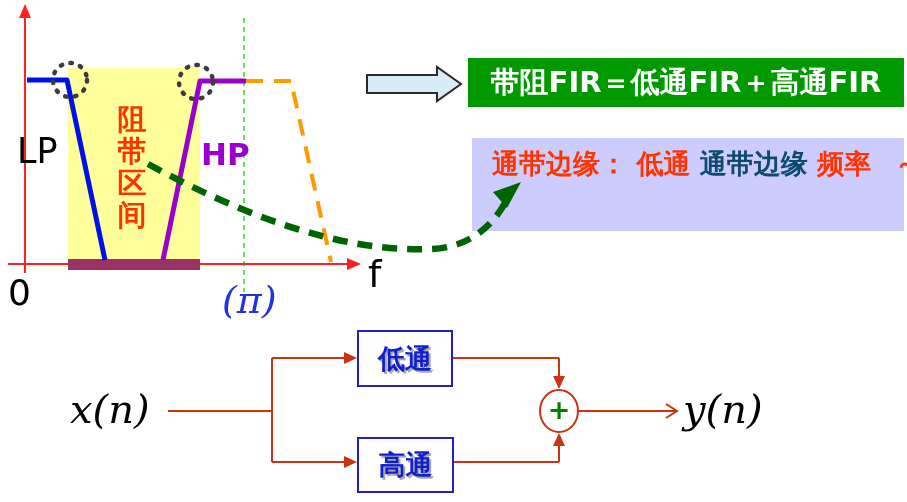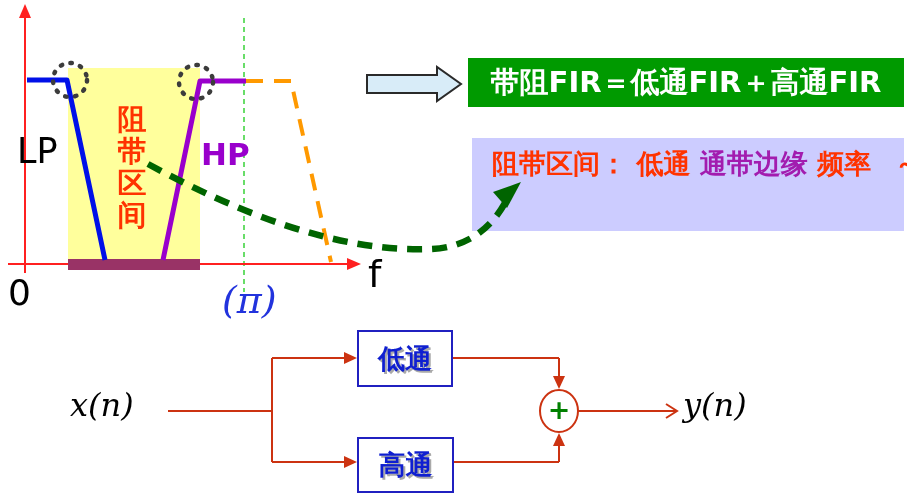--- a/index.html
+++ b/index.html
@@ -9,21 +9,21 @@
 
   
   .banner{position:absolute;left:468px;top:58px;width:436px;height:49px;z-index:1;
           background:#009a00;color:#ffffff;font-weight:bold;font-size:29px;
           display:flex;align-items:center;justify-content:center;white-space:nowrap;}
   .note{position:absolute;left:472px;top:138px;width:432px;height:93px;z-index:1;
         background:#ccccff;font-weight:bold;font-size:27px;}
   .note-line1{position:absolute;left:20px;top:8px;white-space:nowrap;}
   .note-line2{position:absolute;left:158px;top:55px;white-space:nowrap;}
   .t-red{color:#ff3300;}
-  .t-blue{color:#a21caf;}
+  .t-blue{color:#0c4a6e;}
   .tilde{margin-left:14px;}
 
   
   .ovl{position:absolute;z-index:3;white-space:nowrap;}
   .lbl-lp{left:17px;top:131px;font-size:35px;color:#000;}
   .lbl-hp{left:201px;top:136px;font-size:31px;color:#9900cc;font-weight:bold;}
   .lbl-zero{left:8px;top:272px;font-size:36px;color:#000;}
   .lbl-f{left:368px;top:252px;font-size:38px;color:#000;}
   .lbl-pi{left:222px;top:278px;font-size:38px;color:#2233dd;
           font-family:"DejaVu Serif",serif;font-style:italic;}
@@ -31,38 +31,38 @@
                   color:#ff3300;font-weight:600;font-size:29px;line-height:32px;}
   .stopband-label span{display:block;}
 
   .fbox{position:absolute;z-index:3;background:#ffffff;border:2px solid #2020c0;
         display:flex;align-items:center;justify-content:center;
         font-size:27px;font-weight:bold;color:#0f1fd0;text-shadow:2px 2px 0 #a9a9a9;}
   .fbox-lp{left:357px;top:330px;width:92px;height:53px;}
   .fbox-hp{left:357px;top:437px;width:93px;height:52px;}
 
   .mathtext{position:absolute;z-index:3;font-family:"DejaVu Serif",serif;
-            font-style:italic;font-size:32px;color:#000;white-space:nowrap;}
+            font-style:italic;font-size:40px;color:#000;white-space:nowrap;}
   .math-x{left:70px;top:386px;}
   .math-y{left:683px;top:386px;}
   .plus{position:absolute;z-index:3;left:547px;top:394px;width:24px;text-align:center;
         color:#008000;font-size:27px;font-weight:bold;font-style:normal;}
 </style>
 </head>
 <body>
 
 <div class="stage">
 
   <div class="banner">
     <span>带阻FIR＝低通FIR＋高通FIR</span>
   </div>
 
   <div class="note">
     <div class="note-line1">
-      <span class="t-red">阻带区间：</span>
+      <span class="t-red">通带边缘：</span>
       <span class="t-red">低通</span>
       <span class="t-blue">通带边缘</span>
       <span class="t-red">频率</span>
       <span class="t-red tilde">～</span>
     </div>
   </div>
 
   <svg class="art" width="907" height="502" viewBox="0 0 907 502">
 
     <rect x="68" y="68" width="132" height="192" fill="#ffff9c"></rect>

